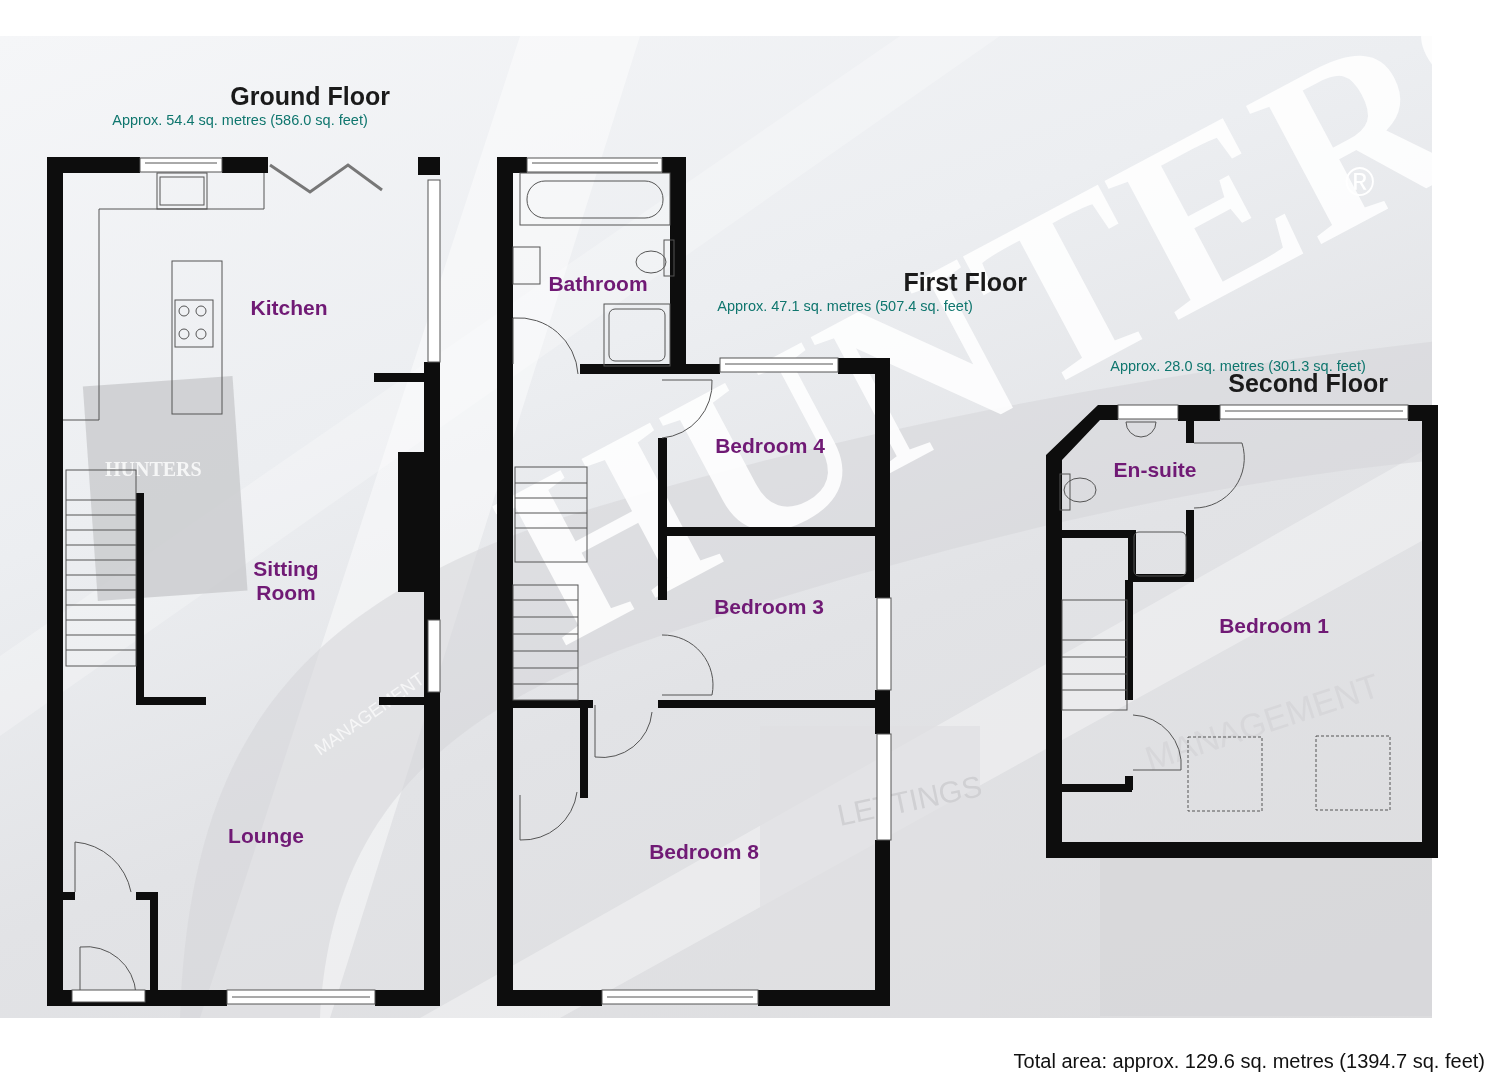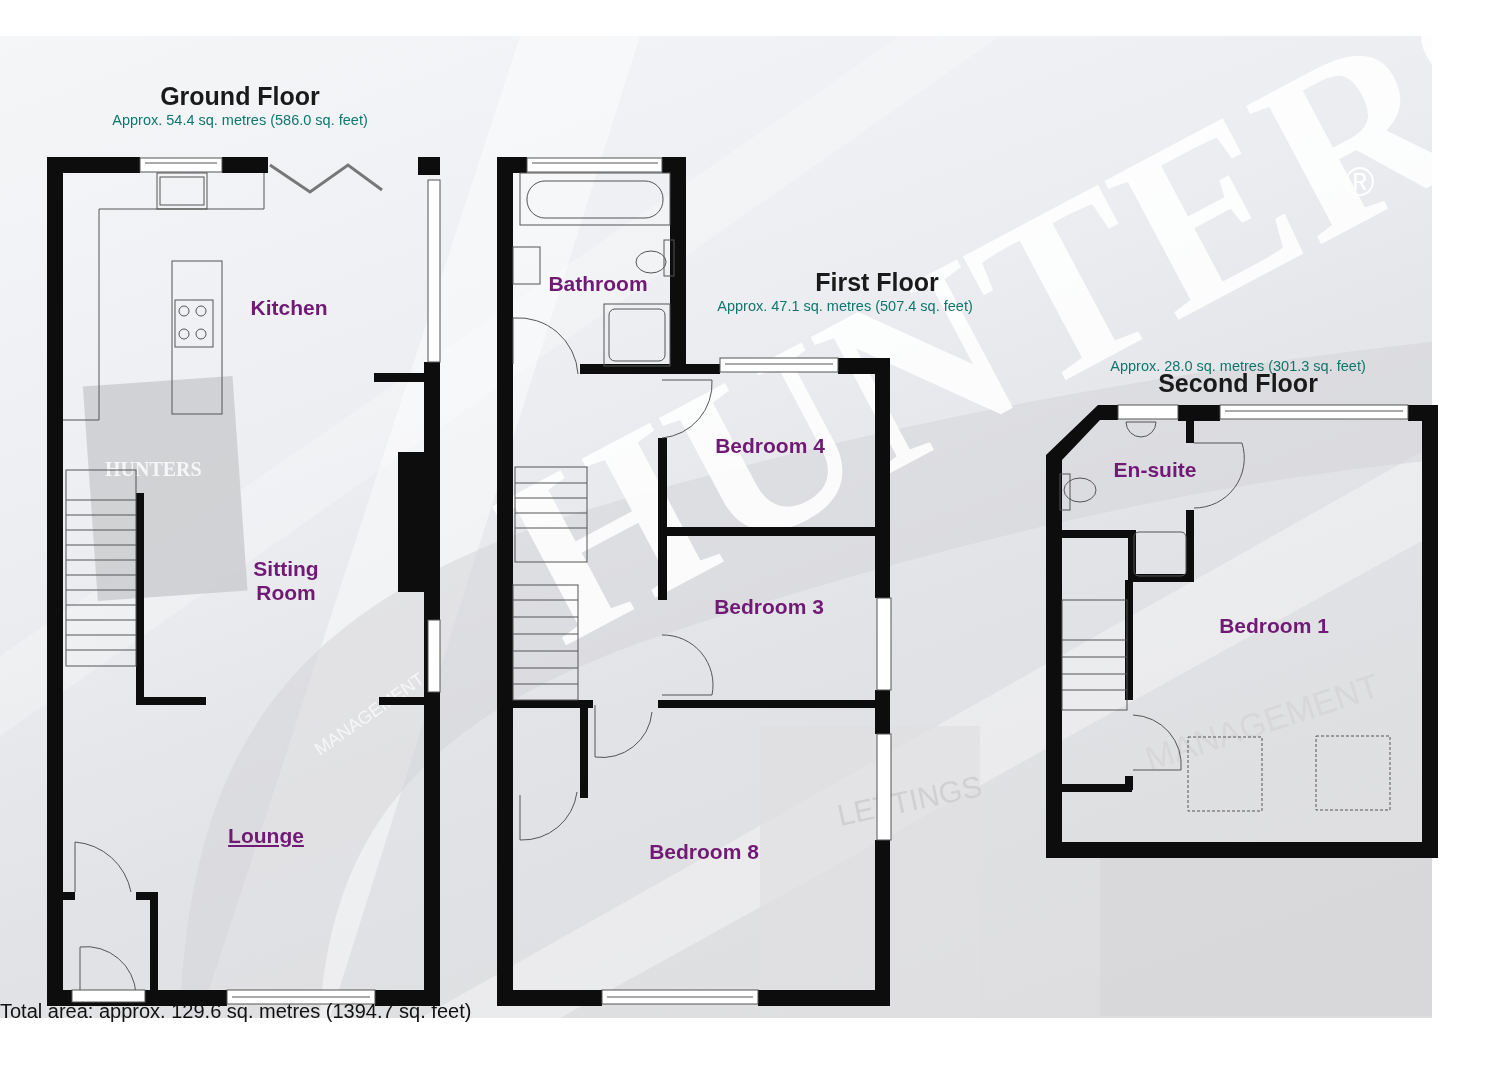--- a/index.html
+++ b/index.html
@@ -9,33 +9,33 @@
     font-family: "Liberation Sans", "DejaVu Sans", sans-serif;
   }
   .bg {
     position: absolute; left: 0; top: 36px; width: 1432px; height: 982px;
     background: linear-gradient(160deg, #f5f6f8 0%, #eceef1 35%, #e2e3e6 60%, #dcdcde 100%);
     overflow: hidden;
   }
   .bg svg { position: absolute; left: 0; top: 0; }
   .plan { position: absolute; left: 0; top: 0; }
   .floor-title {
-    position: absolute; text-align: center; color: #1a1a1a;
+    position: absolute; text-align: right; color: #1a1a1a;
     font-weight: bold; font-size: 25px; line-height: 28px; white-space: nowrap;
   }
   .floor-area {
     position: absolute; text-align: center; color: #0f766e;
     font-size: 14.5px; line-height: 16px; white-space: nowrap;
   }
   .room {
     position: absolute; color: #701a75; font-weight: bold; font-size: 21px;
     line-height: 24px; text-align: center; white-space: nowrap;
   }
   .total {
-    position: absolute; left: 0; top: 1000px; width: 1485px; text-align: left;
+    position: absolute; left: 0; top: 1050px; width: 1485px; text-align: right;
     font-size: 20px; color: #111;
   }
 </style>
 </head>
 <body>
 
 <div class="bg">
   <svg width="1485" height="982" viewBox="0 0 1485 982">
 
     <polygon points="200,982 520,0 640,0 330,982" fill="#ffffff" opacity="0.45"></polygon>
@@ -214,21 +214,21 @@
 <div class="floor-area" style="left:695px; top:298px; width:300px;">Approx. 47.1 sq. metres (507.4 sq. feet)</div>
 
 <div class="floor-title" style="left:1088px; top:328px; width:300px;margin-top:41px;">Second Floor</div>
 <div class="floor-area" style="left:1088px; top:358px; width:300px;">Approx. 28.0 sq. metres (301.3 sq. feet)</div>
 
 <div class="room" style="left:229px; top:296px; width:120px;">Kitchen</div>
 <div class="room" style="left:226px; top:541px; width:120px;margin-top:16px;">
   <div>Sitting</div>
   <div>Room</div>
 </div>
-<div class="room" style="left:206px; top:824px; width:120px;text-decoration:underline;">Lounge</div>
+<div class="room" style="left:206px; top:824px; width:120px;">Lounge</div>
 
 <div class="room" style="left:538px; top:272px; width:120px;">Bathroom</div>
 <div class="room" style="left:700px; top:434px; width:140px;">Bedroom 4</div>
 <div class="room" style="left:699px; top:595px; width:140px;">Bedroom 3</div>
 <div class="room" style="left:634px; top:840px; width:140px;">Bedroom 8</div>
 
 <div class="room" style="left:1095px; top:458px; width:120px;">En-suite</div>
 <div class="room" style="left:1214px; top:614px; width:120px;">Bedroom 1</div>
 
 <div class="total">Total area: approx. 129.6 sq. metres (1394.7 sq. feet)</div>

